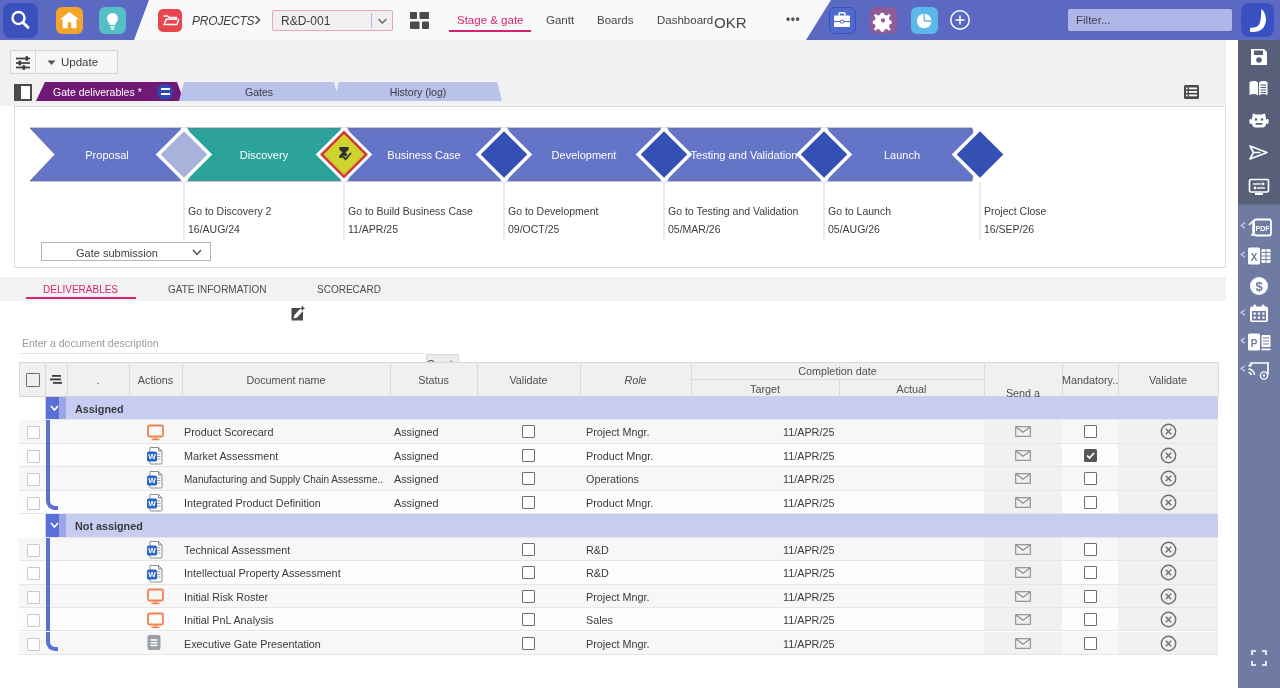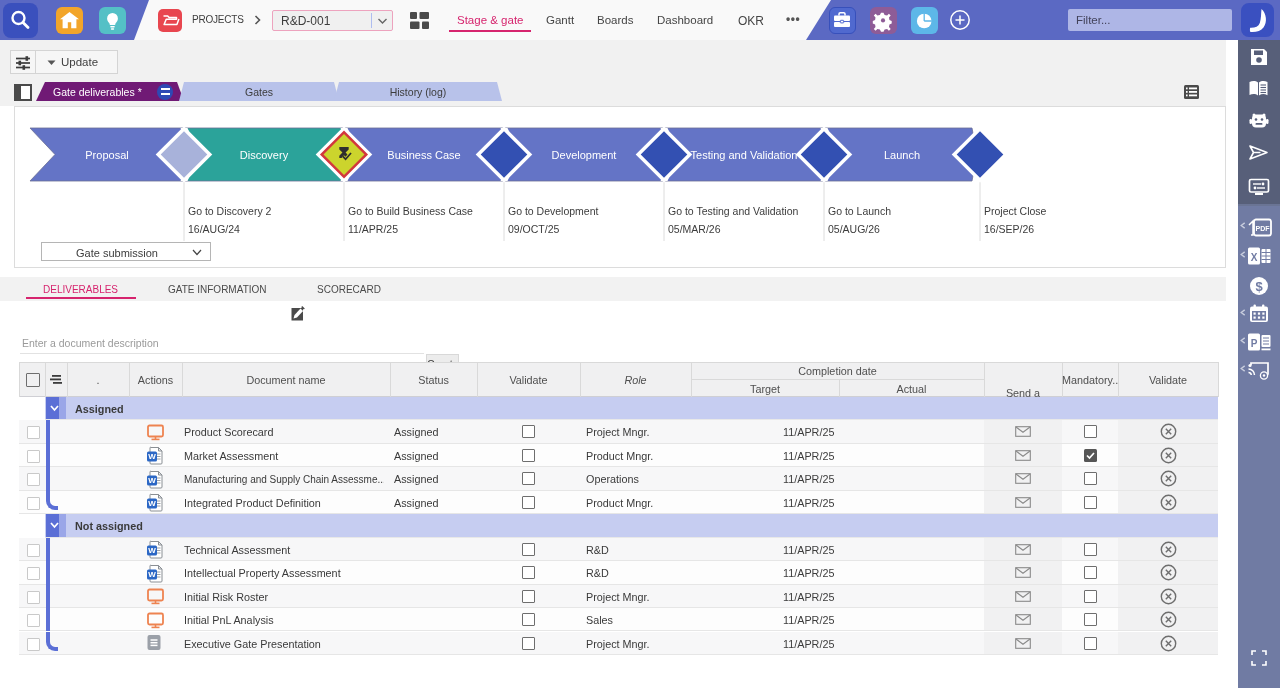--- a/index.html
+++ b/index.html
@@ -29,21 +29,21 @@
           <path d="M13.5 6a5.4 5.4 0 0 1 5.4 5.4c0 2.2-1.3 3.4-2.1 4.6-.5.8-.6 1.4-.6 2h-5.4c0-.6-.1-1.2-.6-2-.8-1.2-2.1-2.4-2.1-4.6A5.4 5.4 0 0 1 13.5 6z" fill="#fff"></path>
           <rect x="11.2" y="19" width="4.6" height="1.6" rx=".8" fill="#fff"></rect>
           <rect x="11.8" y="21.2" width="3.4" height="1.5" rx=".75" fill="#fff"></rect>
         </svg>
     </div>
     <div class="abs" style="left:158px;top:9px;width:24px;height:23px;background:#e8464f;border-radius:5px;">
       <svg width="24" height="23" viewBox="0 0 24 23">
           <path d="M5.5 7h4.2l1.4 1.5H18.5v1.7H8.2l-2.1 5.3h12.8l2-5.4" fill="none" stroke="#fff" stroke-width="1.5" stroke-linejoin="round"></path>
         </svg>
     </div>
-    <div class="abs" style="left:192px;top:14px;font-size:10px;color:#3e3e3e;letter-spacing:-.2px;">PROJECTS</div>
+    <div class="abs" style="left:192px;top:14px;font-size:12px;color:#3e3e3e;letter-spacing:-.2px;font-style:italic;">PROJECTS</div>
     <svg class="abs" style="left:254px;top:15px;" width="7" height="10" viewBox="0 0 7 10">
         <path d="M1.5 1l4 4-4 4" fill="none" stroke="#555" stroke-width="1.6"></path>
       </svg>
     <div class="abs" style="left:272px;top:10px;width:121px;height:21px;background:#f0f0f0;border:1px solid #eda3be;border-radius:2px;box-sizing:border-box;">
       <div class="abs" style="left:8px;top:3px;font-size:12px;color:#3c3c3c;">R&amp;D-001</div>
       <div class="abs" style="right:20px;top:2px;width:1px;height:15px;background:#aebdf0;"></div>
       <svg class="abs" style="right:4px;top:6px;" width="11" height="8" viewBox="0 0 11 8">
           <path d="M1.5 2l4 4 4-4" fill="none" stroke="#666" stroke-width="1.4"></path>
         </svg>
     </div>
@@ -51,21 +51,21 @@
       <rect x="1" y="1" width="7" height="7" rx="1" fill="#4a4a4a"></rect>
       <rect x="10.5" y="1" width="9.5" height="7" rx="1" fill="#4a4a4a"></rect>
       <rect x="1" y="10.5" width="9.5" height="7.5" rx="1" fill="#4a4a4a"></rect>
       <rect x="13" y="10.5" width="7" height="7.5" rx="1" fill="#4a4a4a"></rect>
     </svg>
     <div class="abs" style="left:457px;top:13.5px;font-size:11.5px;color:#d6246e;">Stage &amp; gate</div>
     <div class="abs" style="left:449px;top:29.5px;width:82px;height:2.5px;background:#d6246e;"></div>
     <div class="abs" style="left:546px;top:13.5px;font-size:11.5px;color:#454545;">Gantt</div>
     <div class="abs" style="left:597px;top:13.5px;font-size:11.5px;color:#454545;">Boards</div>
     <div class="abs" style="left:657px;top:13.5px;font-size:11.5px;color:#454545;">Dashboard</div>
-    <div class="abs" style="left:738px;top:13.5px;font-size:12px;color:#454545;">OKR</div>
+    <div class="abs" style="left:714px;top:13.5px;font-size:15px;color:#454545;">OKR</div>
     <div class="abs" style="left:786px;top:12px;font-size:12px;color:#555;font-weight:bold;letter-spacing:.5px;">•••</div>
     <div class="abs" style="left:829px;top:7px;width:27px;height:27px;background:#5069cf;border:1.5px solid #3750bb;border-radius:6px;box-sizing:border-box;">
       <svg width="24" height="24" viewBox="0 0 24 24">
           <path d="M9 7.5V6a1.2 1.2 0 0 1 1.2-1.2h3.6A1.2 1.2 0 0 1 15 6v1.5" fill="none" stroke="#fff" stroke-width="1.5"></path>
           <rect x="4" y="7.5" width="16" height="5.5" rx="1" fill="#fff"></rect>
           <rect x="4" y="14" width="16" height="5" rx="1" fill="#fff"></rect>
           <rect x="10.3" y="12.3" width="3.4" height="2.6" rx=".5" fill="#fff" stroke="#5069cf" stroke-width="1"></rect>
         </svg>
     </div>
     <div class="abs" style="left:870px;top:7px;width:27px;height:27px;background:#8e5c97;border-radius:6px;">

